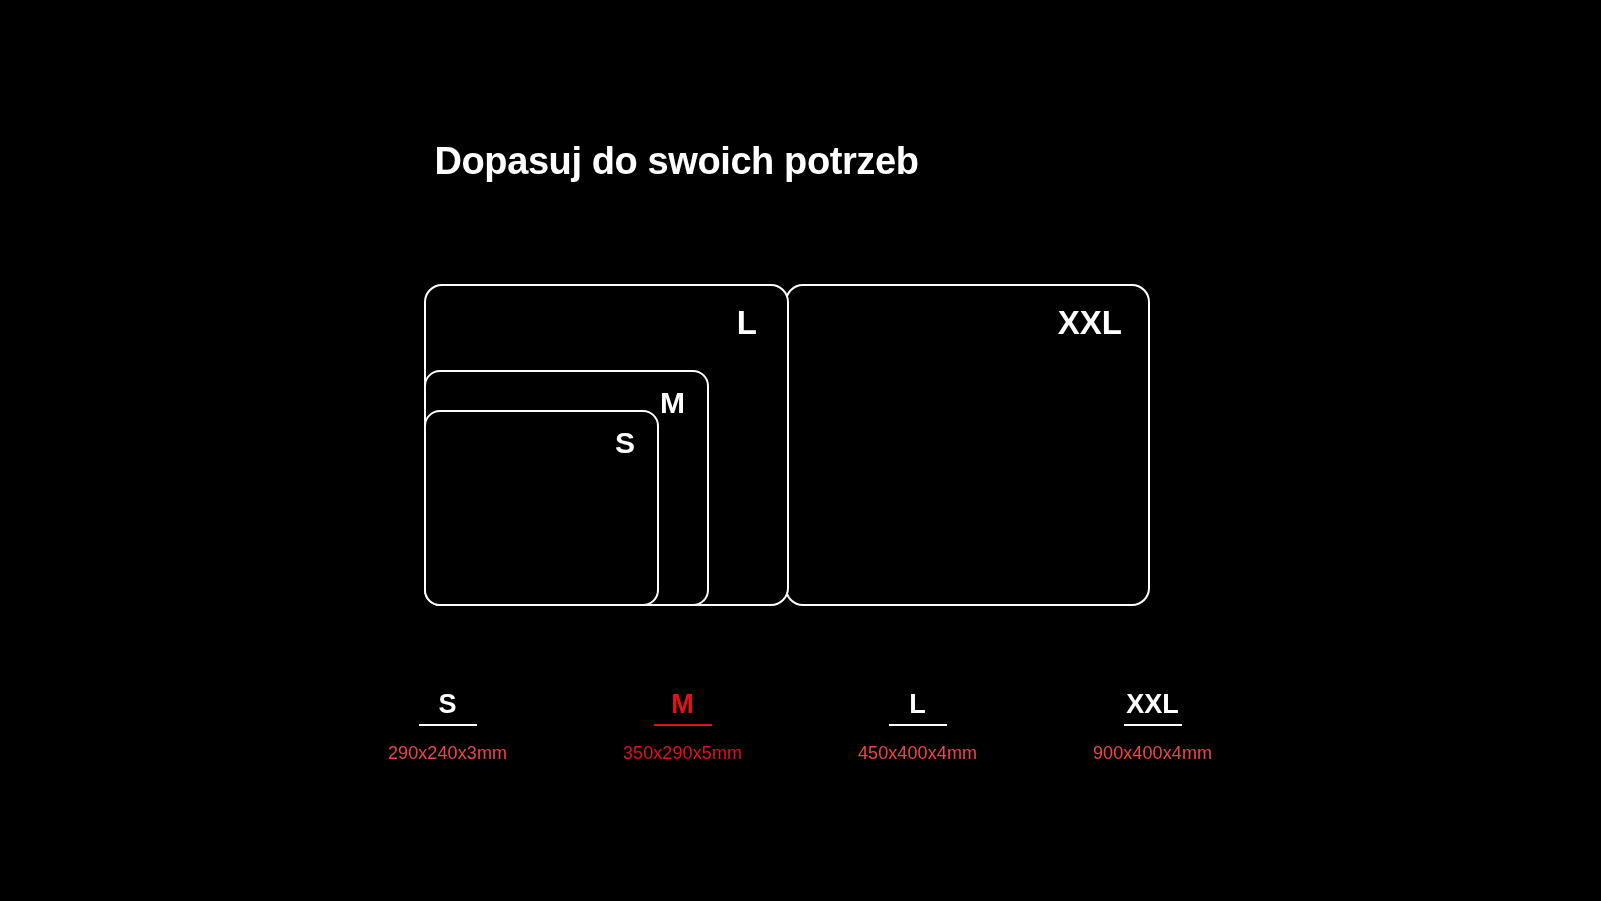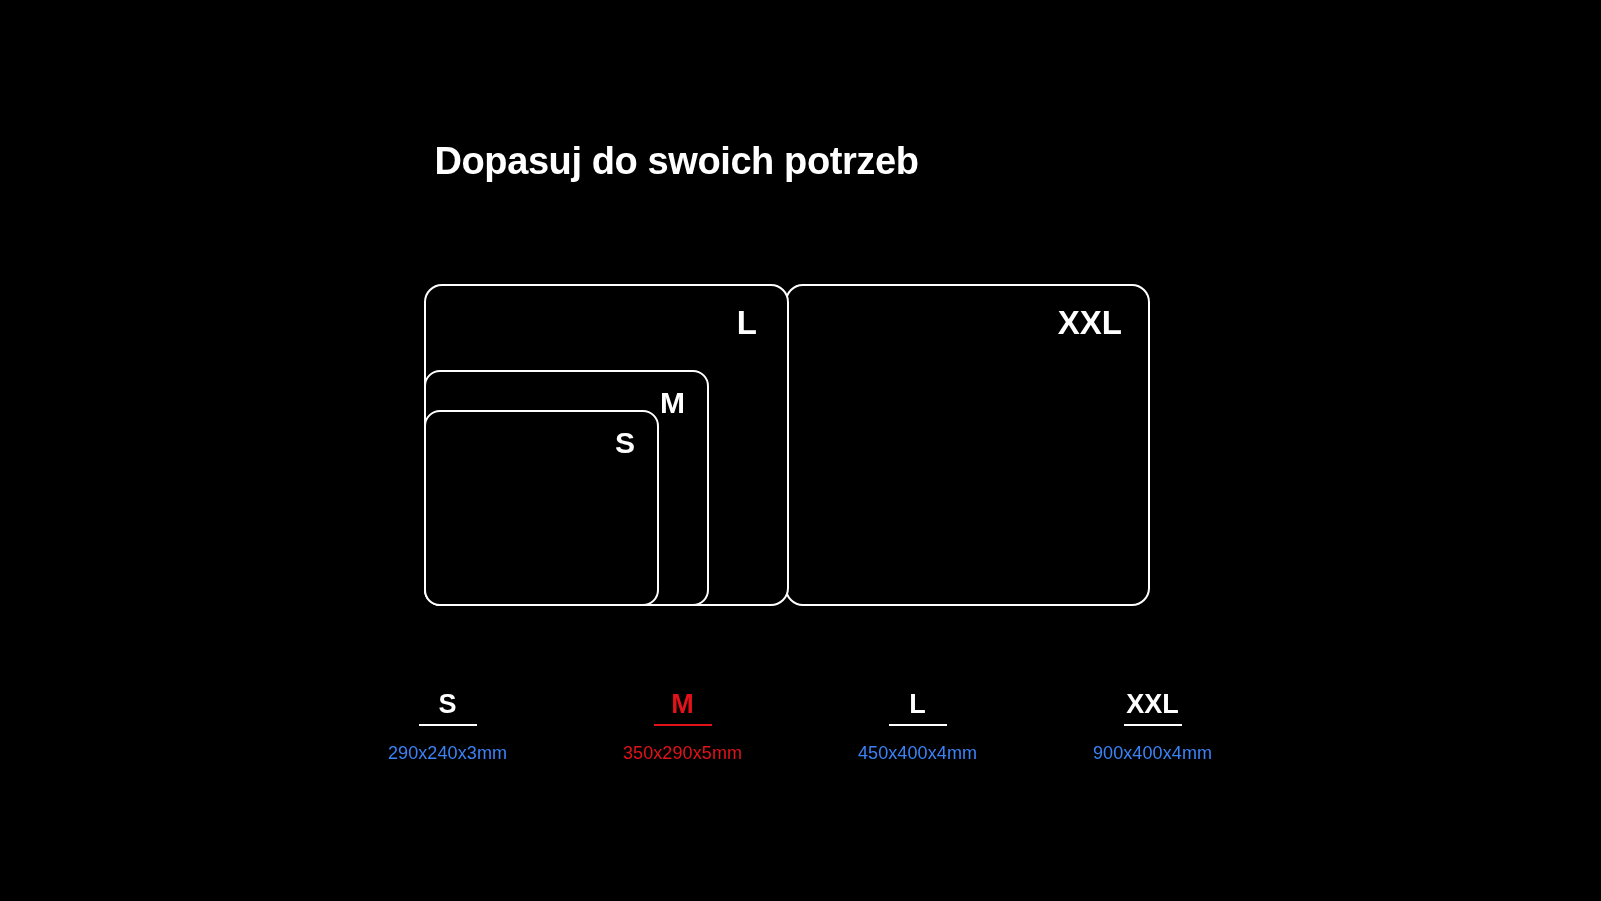--- a/index.html
+++ b/index.html
@@ -134,21 +134,21 @@
   }
   .legend-rule {
     width: 58px;
     height: 2px;
     background: #ffffff;
     margin: 6px auto 0 auto;
   }
   .legend-dims {
     margin-top: 17px;
     font-size: 18px;
-    color: #3b82f6;
+    color: #ef4444;
     letter-spacing: 0.1px;
   }
   .legend-item.highlight .legend-size,
   .legend-item.highlight .legend-dims {
     color: #e11219;
   }
   .legend-item.highlight .legend-rule {
     background: #e11219;
   }
 </style>

